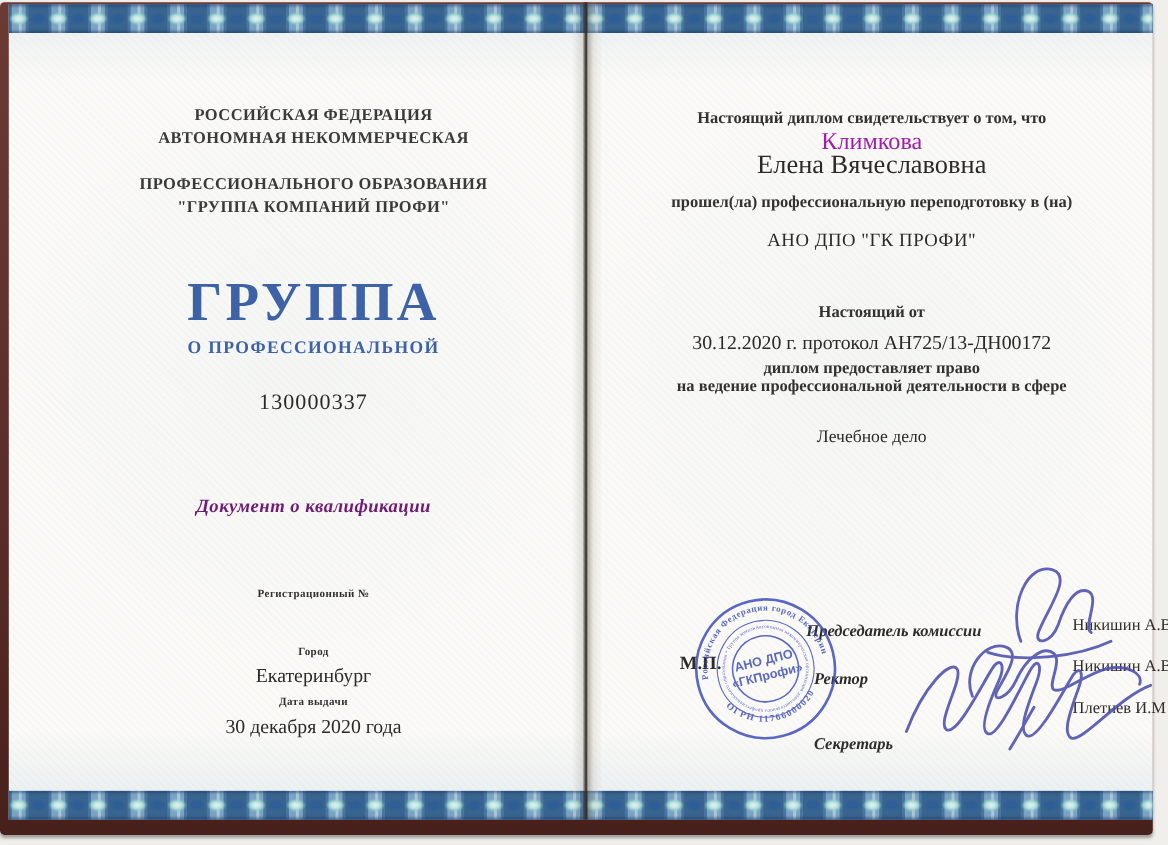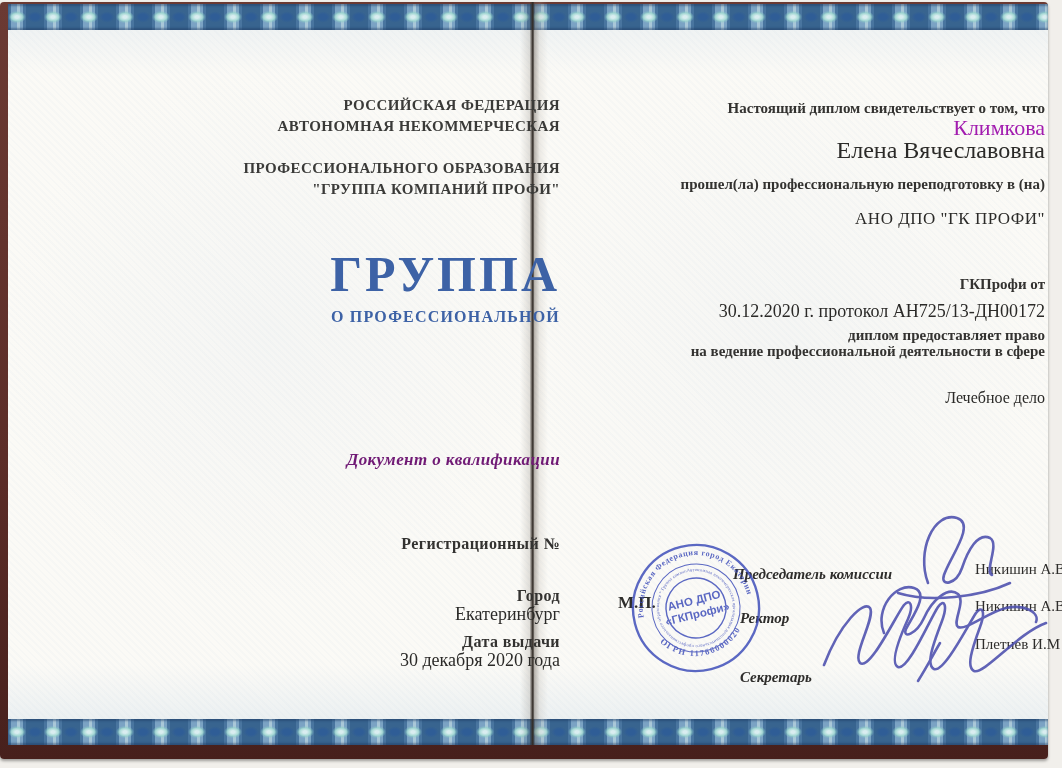--- a/index.html
+++ b/index.html
@@ -35,28 +35,28 @@
   .band-top { top:0; } .band-bottom { bottom:0; }
 
   
   .spine { position:absolute; left:520px; top:2px; width:28px; height:743px; pointer-events:none;
            background:linear-gradient(90deg, rgba(120,110,100,0) 0%, rgba(100,92,82,.18) 34%,
                       rgba(58,50,44,.85) 43%, #2e2823 46%, rgba(110,100,90,.45) 52%,
                       rgba(180,172,162,.22) 70%, rgba(255,255,255,0) 100%); }
 
   .l-wrap { position:absolute; left:10px; top:0; width:550px; height:745px; }
   .r-wrap { position:absolute; left:540px; top:0; width:505px; height:745px;text-decoration:underline; }
-  .line { position:absolute; left:0; right:0; text-align:right; white-space:nowrap; }
+  .line { position:absolute; left:0; right:0; text-align:center; white-space:nowrap; }
 
   .hdr      { font-size:15px; font-weight:bold; letter-spacing:.4px; color:#3a3a38; line-height:21px; }
   .title    { font-size:50px; font-weight:600; letter-spacing:3px; color:#3d62a6; }
   .subtitle { font-size:16px; font-weight:bold; letter-spacing:1.2px; color:#3d62a6; }
   .dip-num  { font-size:20px; letter-spacing:1px; color:#2b2a28; }
   .qual     { font-size:17px; font-weight:bold; font-style:italic; color:#701a75; letter-spacing:.4px; }
-  .f-label  { font-size:16px; font-weight:bold; color:#333230; letter-spacing:.4px; }
+  .f-label  { font-size:10px; font-weight:bold; color:#333230; letter-spacing:.4px; }
   .f-value  { font-size:18px; color:#2b2a28; }
 
   .stmt   { font-size:15px; font-weight:bold; color:#333230; }
   .sname  { font-size:22px; color:#a21caf; }
   .fname  { font-size:24px; color:#2b2a28; }
   .org    { font-size:17px; color:#2b2a28; letter-spacing:.5px; }
   .field  { font-size:16px; color:#2b2a28; }
 
   .role  { position:absolute; font-size:15px; font-weight:bold; font-style:italic; color:#2e2d2b; white-space:nowrap; }
   .sig-name { position:absolute; font-size:15px; color:#2e2d2b; white-space:nowrap; }
@@ -84,38 +84,39 @@
   <div class="spine"></div>
 
   <div class="l-wrap">
     <div class="line hdr" style="top:95px">РОССИЙСКАЯ ФЕДЕРАЦИЯ</div>
     <div class="line hdr" style="top:116px">АВТОНОМНАЯ НЕКОММЕРЧЕСКАЯ</div>
     <div class="line hdr" style="top:158px">ПРОФЕССИОНАЛЬНОГО ОБРАЗОВАНИЯ</div>
     <div class="line hdr" style="top:179px">"ГРУППА КОМПАНИЙ ПРОФИ"</div>
 
     <div class="line title" style="top:245px">ГРУППА</div>
     <div class="line subtitle" style="top:308px">О ПРОФЕССИОНАЛЬНОЙ</div>
+    <div class="line dip-num" style="top:355px">130000337</div>
 
     <div class="line qual" style="top:450px">Документ о квалификации</div>
 
     <div class="line f-label" style="top:535px">Регистрационный №</div>
     <div class="line f-label" style="top:587px">Город</div>
     <div class="line f-value" style="top:604px">Екатеринбург</div>
     <div class="line f-label" style="top:633px">Дата выдачи</div>
     <div class="line f-value" style="top:650px">30 декабря 2020 года</div>
   </div>
 
   <div class="r-wrap">
     <div class="line stmt" style="top:100px">Настоящий диплом свидетельствует о том, что</div>
     <div class="line sname" style="top:115px">Климкова</div>
     <div class="line fname" style="top:137px">Елена Вячеславовна</div>
     <div class="line stmt" style="top:176px">прошел(ла) профессиональную переподготовку в (на)</div>
     <div class="line org" style="top:209px">АНО ДПО "ГК ПРОФИ"</div>
 
-    <div class="line stmt" style="top:276px">ГКПрофи от</div>
+    <div class="line stmt" style="top:276px">Настоящий от</div>
     <div class="line f-value" style="top:301px">30.12.2020 г. протокол АН725/13-ДН00172</div>
     <div class="line stmt" style="top:327px">диплом предоставляет право</div>
     <div class="line stmt" style="top:343px">на ведение профессиональной деятельности в сфере</div>
     <div class="line field" style="top:389px">Лечебное дело</div>
   </div>
 
   <div class="mp" style="left:618px; top:593px;">М.П.</div>
 
   <div class="role" style="left:733px; top:566px;">Председатель комиссии</div>
   <div class="role" style="left:740px; top:610px;">Ректор</div>

